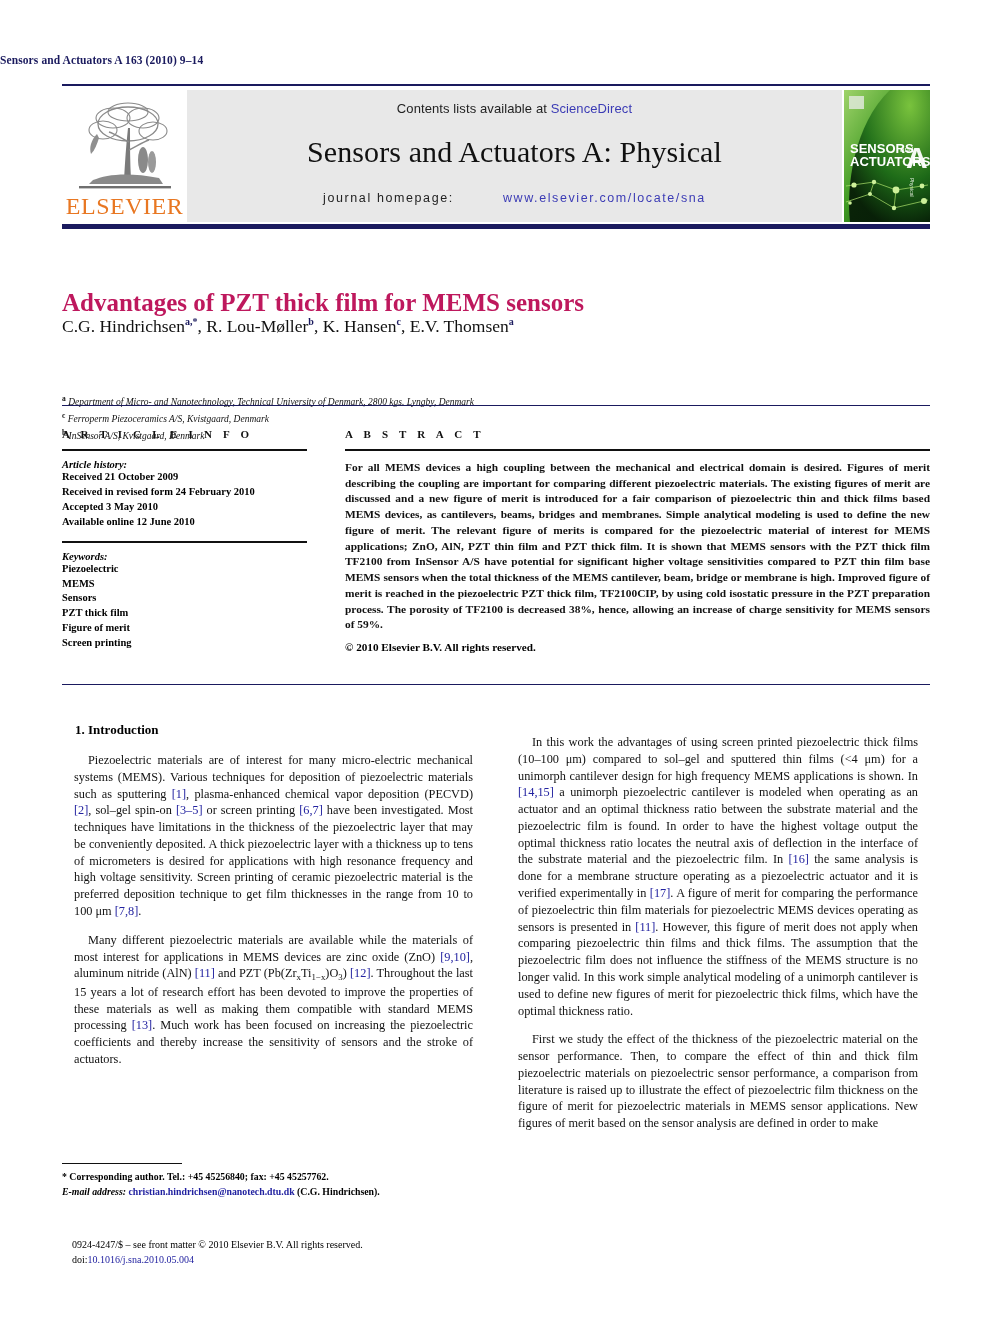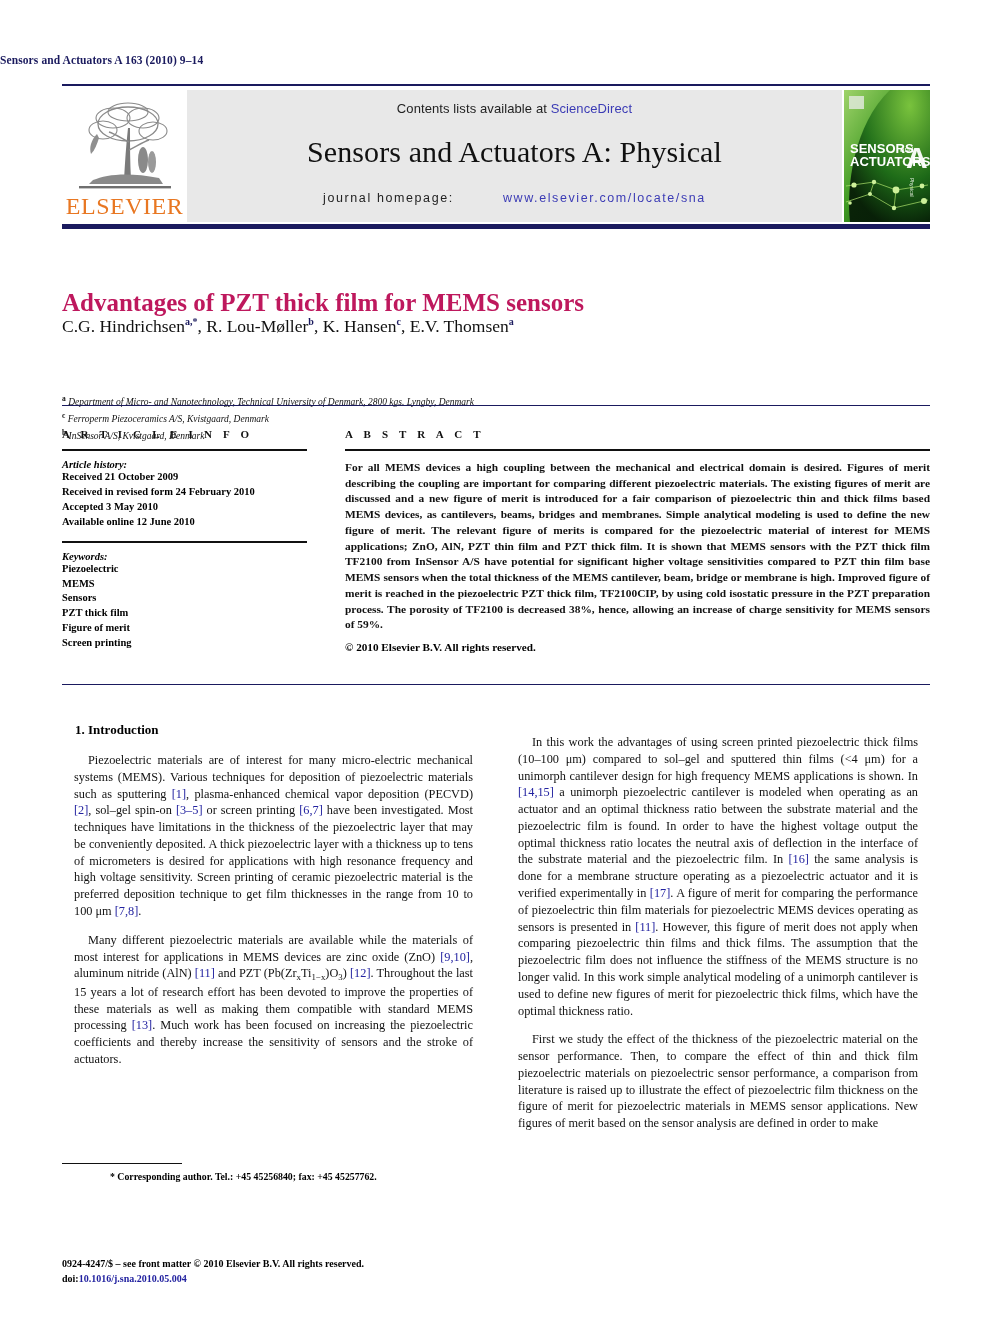--- a/index.html
+++ b/index.html
@@ -259,32 +259,30 @@
     width: 120px; height: 1px;
     background: #111;
   }
   .footnote {
     position: absolute;
     left: 62px; top: 1170px;
     width: 423px;
     font-size: 9.8px;
     line-height: 1.5;
     font-weight: bold;
-    margin-left: 48px;
   }
   .footnote .em { font-style: italic; }
   .footnote .mail { color: #2222a0; }
   .imprint {
     position: absolute;
-    left: 62px; top: 1237px;
+    left: 72px; top: 1237px;
     width: 423px;
     font-size: 10px;
     line-height: 1.5;
-    font-weight: bold;
-    margin-top: 19px;
+    font-weight: normal;
   }
   .imprint .doi { color: #2222a0; }
 </style>
 </head>
 <body>
 
 <div class="page">
 
   <div class="running-head">Sensors and Actuators A 163 (2010) 9–14</div>
 
@@ -416,20 +414,25 @@
   </div>
 
   <div class="col-right">
     <p class="body-p">In this work the advantages of using screen printed piezoelectric thick films (10–100 μm) compared to sol–gel and sputtered thin films (&lt;4 μm) for a unimorph cantilever design for high frequency MEMS applications is shown. In <span class="ref">[14,15]</span> a unimorph piezoelectric cantilever is modeled when operating as an actuator and an optimal thickness ratio between the substrate material and the piezoelectric film is found. In order to have the highest voltage output the optimal thickness ratio locates the neutral axis of deflection in the interface of the substrate material and the piezoelectric film. In <span class="ref">[16]</span> the same analysis is done for a membrane structure operating as a piezoelectric actuator and it is verified experimentally in <span class="ref">[17]</span>. A figure of merit for comparing the performance of piezoelectric thin film materials for piezoelectric MEMS devices operating as sensors is presented in <span class="ref">[11]</span>. However, this figure of merit does not apply when comparing piezoelectric thin films and thick films. The assumption that the piezoelectric film does not influence the stiffness of the MEMS structure is no longer valid. In this work simple analytical modeling of a unimorph cantilever is used to define new figures of merit for piezoelectric thick films, which have the optimal thickness ratio.</p>
     <p class="body-p">First we study the effect of the thickness of the piezoelectric material on the sensor performance. Then, to compare the effect of thin and thick film piezoelectric materials on piezoelectric sensor performance, a comparison from literature is raised up to illustrate the effect of piezoelectric film thickness on the figure of merit for piezoelectric materials in MEMS sensor applications. New figures of merit based on the sensor analysis are defined in order to make</p>
   </div>
 
   <div class="foot-rule"></div>
   <div class="footnote">
     <div>* Corresponding author. Tel.: +45 45256840; fax: +45 45257762.</div>
+    <div>
+      <span class="em">E-mail address:</span>
+      <span class="mail">christian.hindrichsen@nanotech.dtu.dk</span>
+      <span>(C.G. Hindrichsen).</span>
+    </div>
   </div>
 
   <div class="imprint">
     <div>0924-4247/$ – see front matter © 2010 Elsevier B.V. All rights reserved.</div>
     <div><span>doi:</span><span class="doi">10.1016/j.sna.2010.05.004</span></div>
   </div>
 
 </div>
 
 </body></html>

